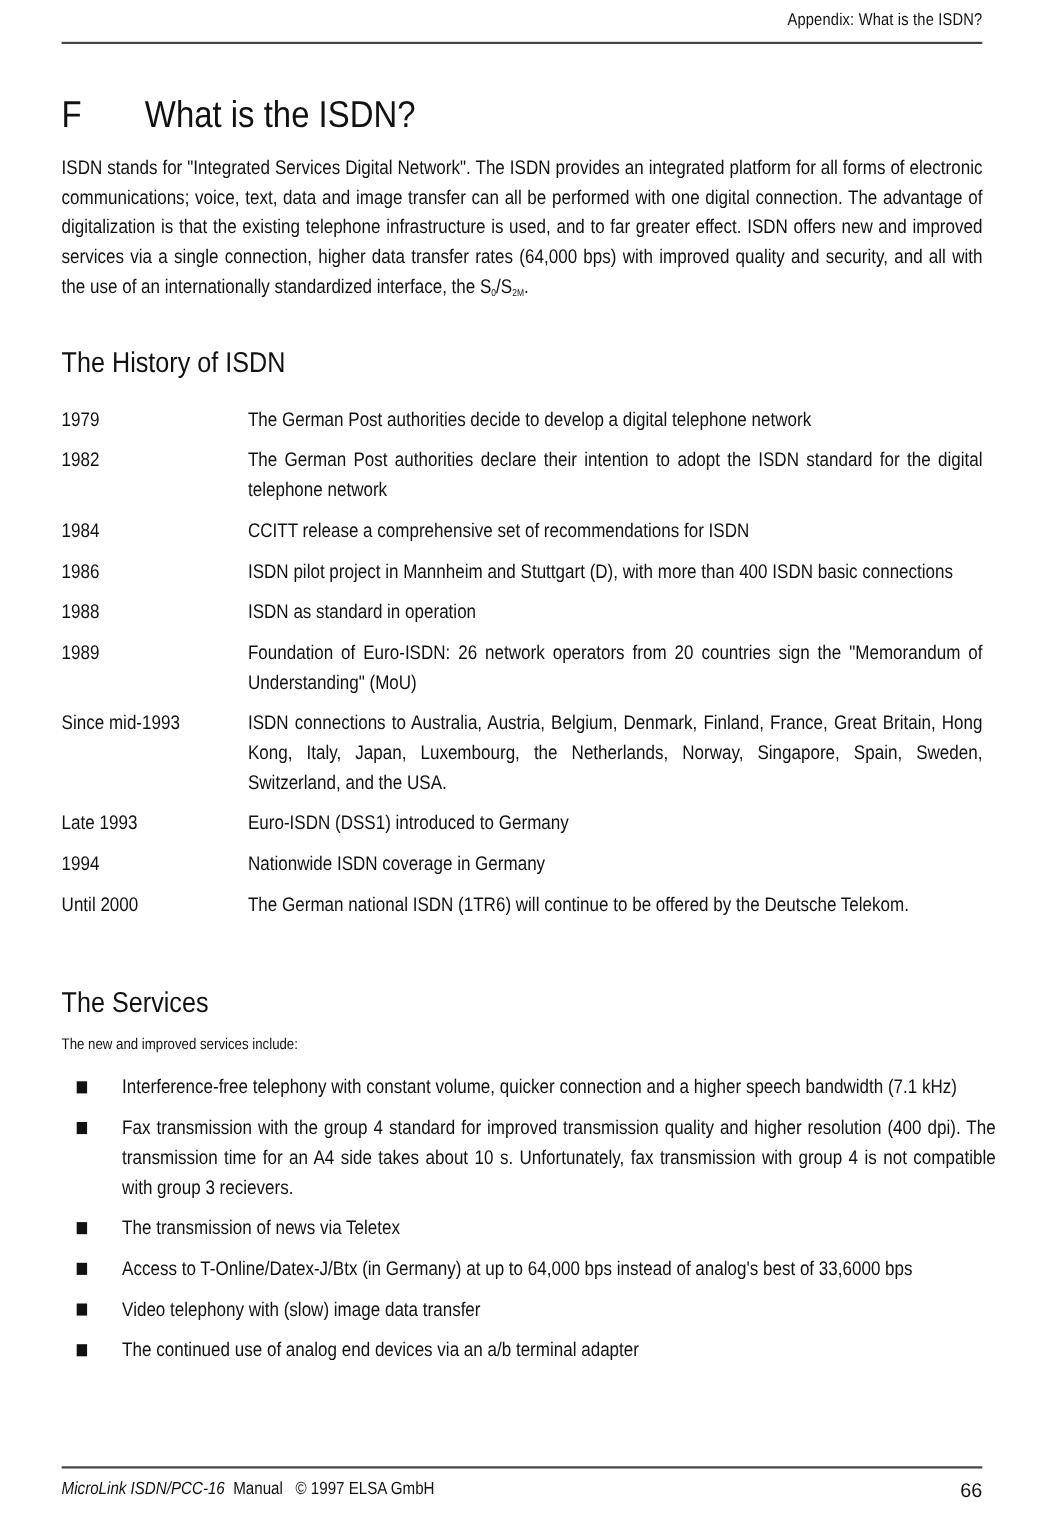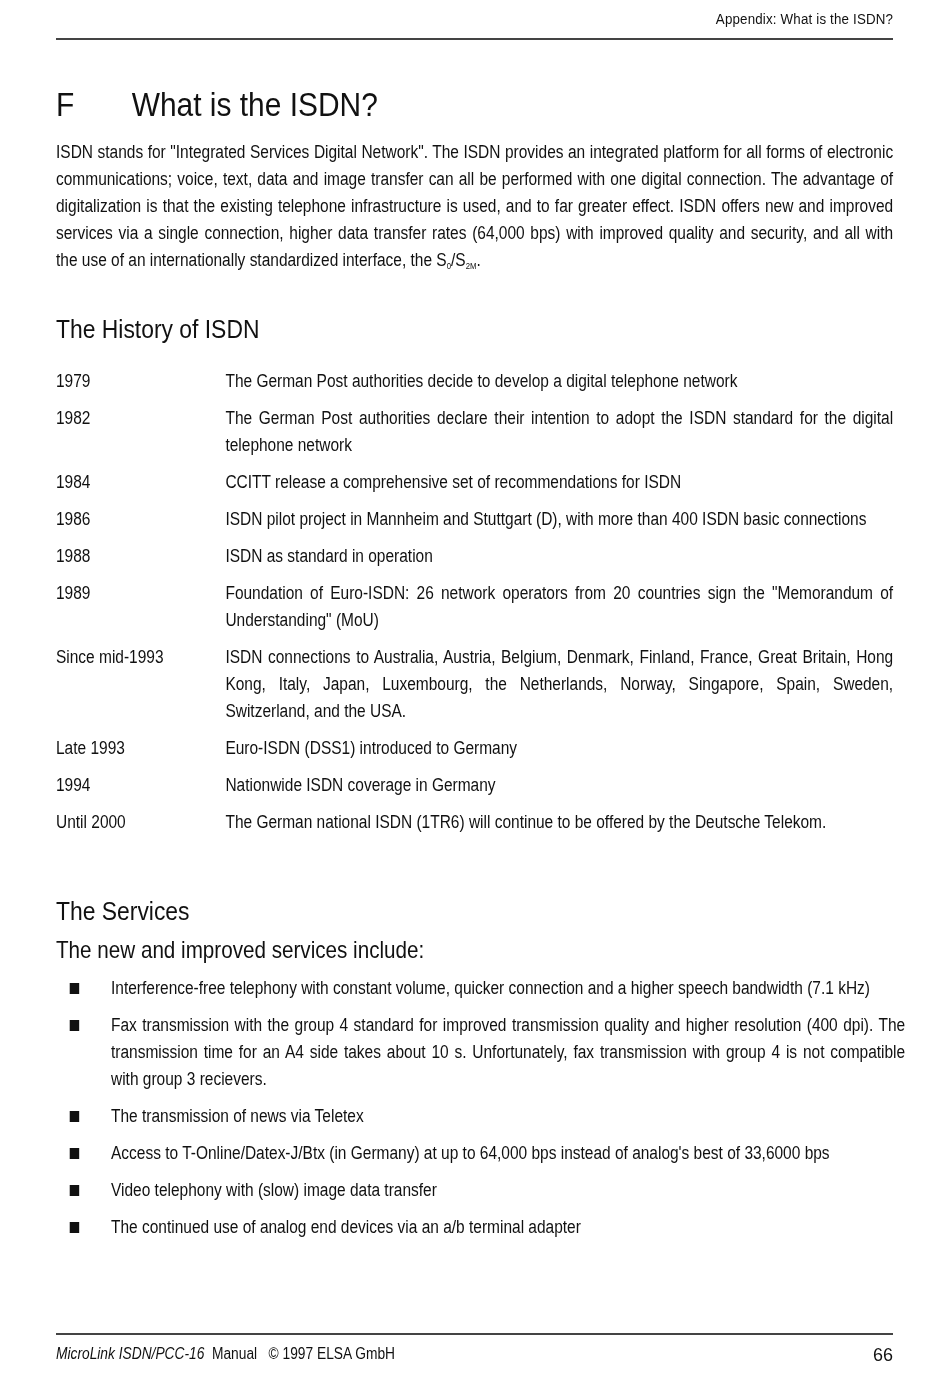--- a/index.html
+++ b/index.html
@@ -27,21 +27,21 @@
   h2 {
     font-weight: normal; margin: 0; font-size: 26px; line-height: 30px;
     position: absolute; left: 0; transform: scaleX(0.88); transform-origin: left center; white-space: nowrap;
   }
   .h-history { top: 314px; }
   .h-services { top: 896px; }
   .timeline { position: absolute; top: 355px; left: 0; width: 837px; margin-top: 13px; }
   .trow { display: flex; font-size: 18px; line-height: 27px; margin-bottom: 10px; }
   .trow .year { width: 197px; flex: none; }
   .trow .desc { flex: 1; text-align: justify; }
-  .services-intro { position: absolute; top: 936px; left: 0; font-size: 24px; line-height: 27px; }
+  .services-intro { position: absolute; top: 936px; left: 0; font-size: 14px; line-height: 27px; }
   .bullets { position: absolute; top: 975px; left: 12px; width: 837px; }
   .bitem { display: flex; font-size: 18px; line-height: 27px; margin-bottom: 10px; }
   .bullet-icon { width: 50px; flex: none; position: relative; }
   .bullet-icon::before {
     content: ""; position: absolute; left: 2px; top: 8px; width: 11px; height: 11px; background: #111;
   }
   .btext { flex: 1; text-align: justify; }
   .rule-bottom { position: absolute; top: 1333px; left: 0; width: 837px; height: 2px; background: #444; }
   .footer { position: absolute; top: 1345px; left: 0; width: 837px; font-size: 16px; }
   .footer .left { position: absolute; left: 0; transform: scaleX(0.86); transform-origin: left center; white-space: nowrap; }

